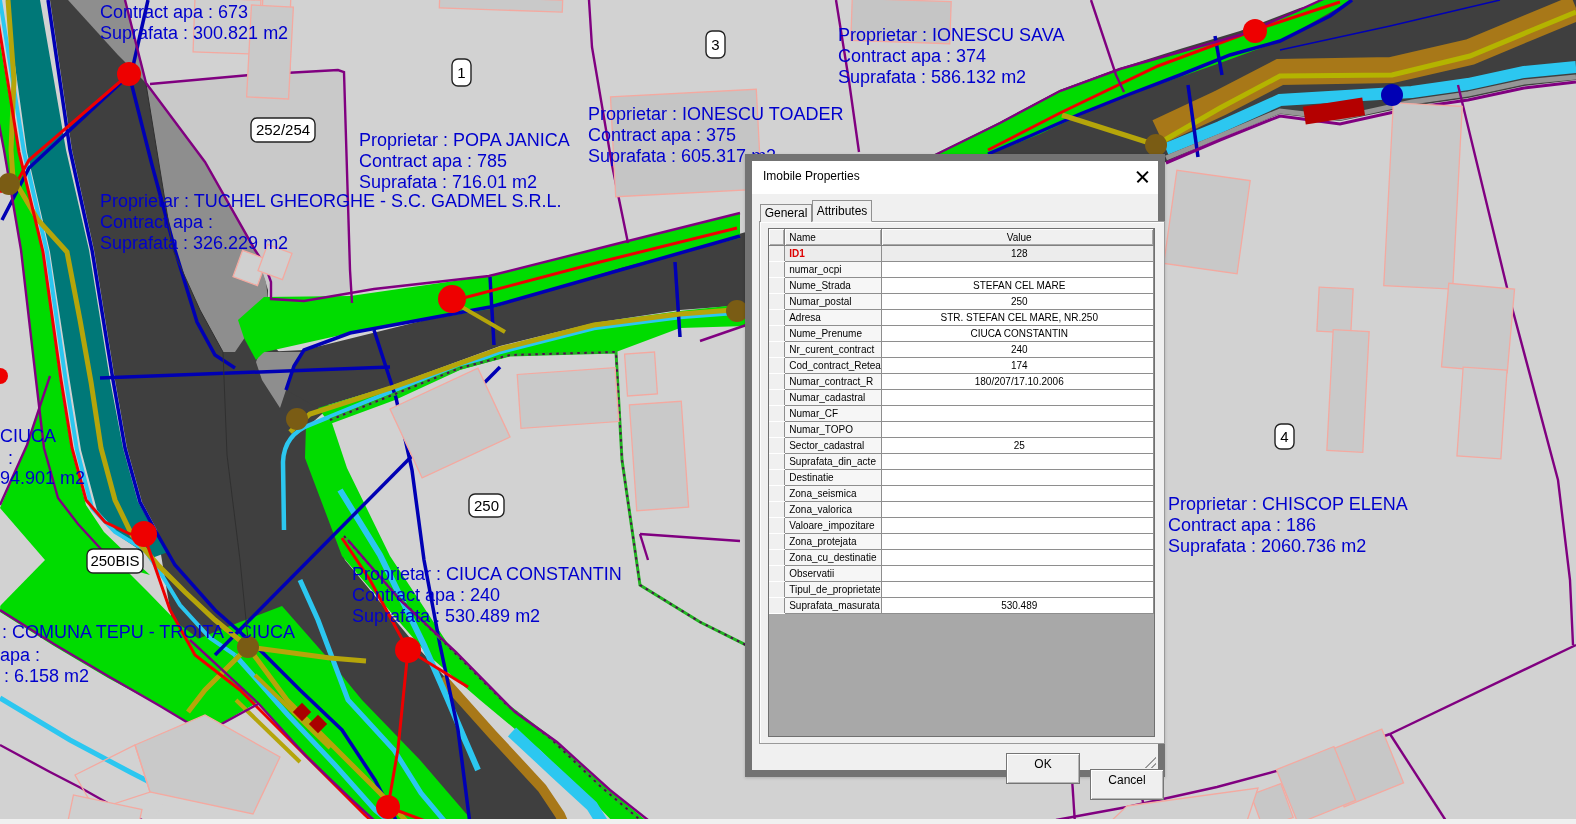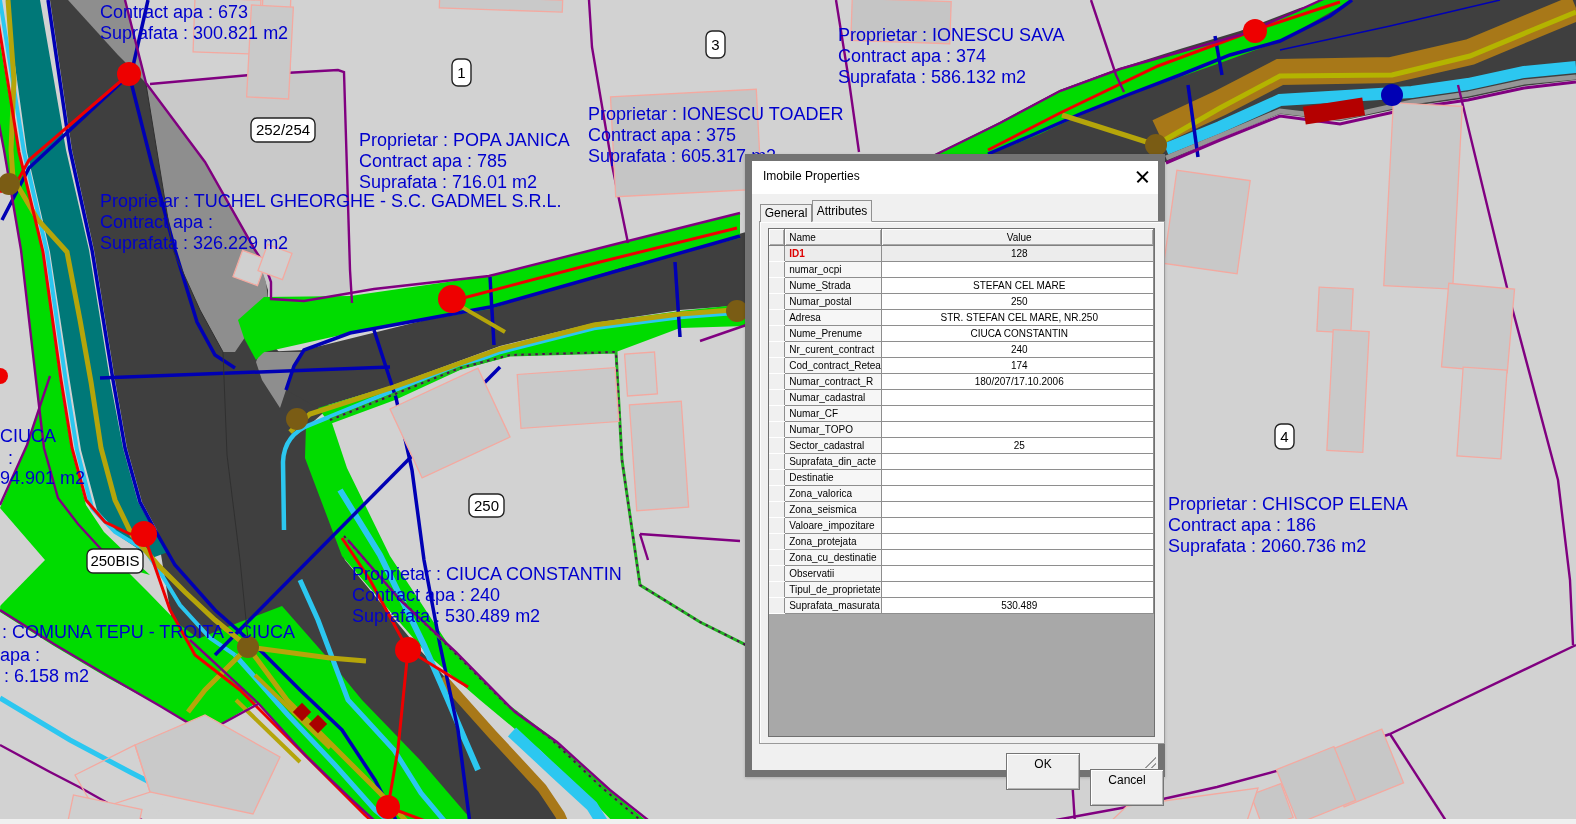--- a/index.html
+++ b/index.html
@@ -30,21 +30,21 @@
   table.g td{height:15px;padding:0 0 0 4px;border-right:1px solid #8e8e8e;
     border-bottom:1px solid #8e8e8e;overflow:hidden;white-space:nowrap;}
   table.g td.rh{width:15px;background:#f0f0f0;border-bottom:1px solid #ffffff;
     border-right:1px solid #8e8e8e;padding:0;}
   table.g td.nm{width:91px;background:#f6f6f6;}
   table.g td.vl{width:264px;background:#ffffff;padding-left:3px;text-align:center;}
   table.g tr.hdr td{background:#f0f0f0;border-right:1px solid #808080;border-bottom:1px solid #808080;
     box-shadow:inset 1px 1px 0 #ffffff, inset -1px -1px 0 #a8a8a8;height:16px;}
   table.g tr.sel td.nm, table.g tr.sel td.vl{background:#ececec;}
   .id1{color:#dd0000;font-weight:bold;}
-  .btn{position:absolute;width:74px;height:37px;background:#efefef;border:1px solid #757575;
+  .btn{position:absolute;width:74px;height:31px;background:#efefef;border:1px solid #757575;
     box-sizing:border-box;font-size:12px;text-align:center;line-height:21px;
     box-shadow:inset 1px 1px 0 #ffffff, inset -1px -1px 0 #b5b5b5;}
   #btnOK{left:254px;top:592px;}
   #btnCancel{left:338px;top:592px;margin-top:16px;}
   #grip{position:absolute;right:2px;bottom:2px;width:14px;height:14px;
     background:repeating-linear-gradient(135deg,transparent 0,transparent 3px,#999 3px,#999 4.4px);
     clip-path:polygon(100% 0,100% 100%,0 100%);}
 </style>
 </head>
 <body>
@@ -363,26 +363,26 @@
             <td class="nm">Suprafata_din_acte</td>
             <td class="vl"></td>
           </tr>
     <tr>
             <td class="rh"></td>
             <td class="nm">Destinatie</td>
             <td class="vl"></td>
           </tr>
     <tr>
             <td class="rh"></td>
+            <td class="nm">Zona_seismica</td>
+            <td class="vl"></td>
+          </tr>
+    <tr>
+            <td class="rh"></td>
             <td class="nm">Zona_valorica</td>
-            <td class="vl"></td>
-          </tr>
-    <tr>
-            <td class="rh"></td>
-            <td class="nm">Zona_seismica</td>
             <td class="vl"></td>
           </tr>
     <tr>
             <td class="rh"></td>
             <td class="nm">Valoare_impozitare</td>
             <td class="vl"></td>
           </tr>
     <tr>
             <td class="rh"></td>
             <td class="nm">Zona_protejata</td>

